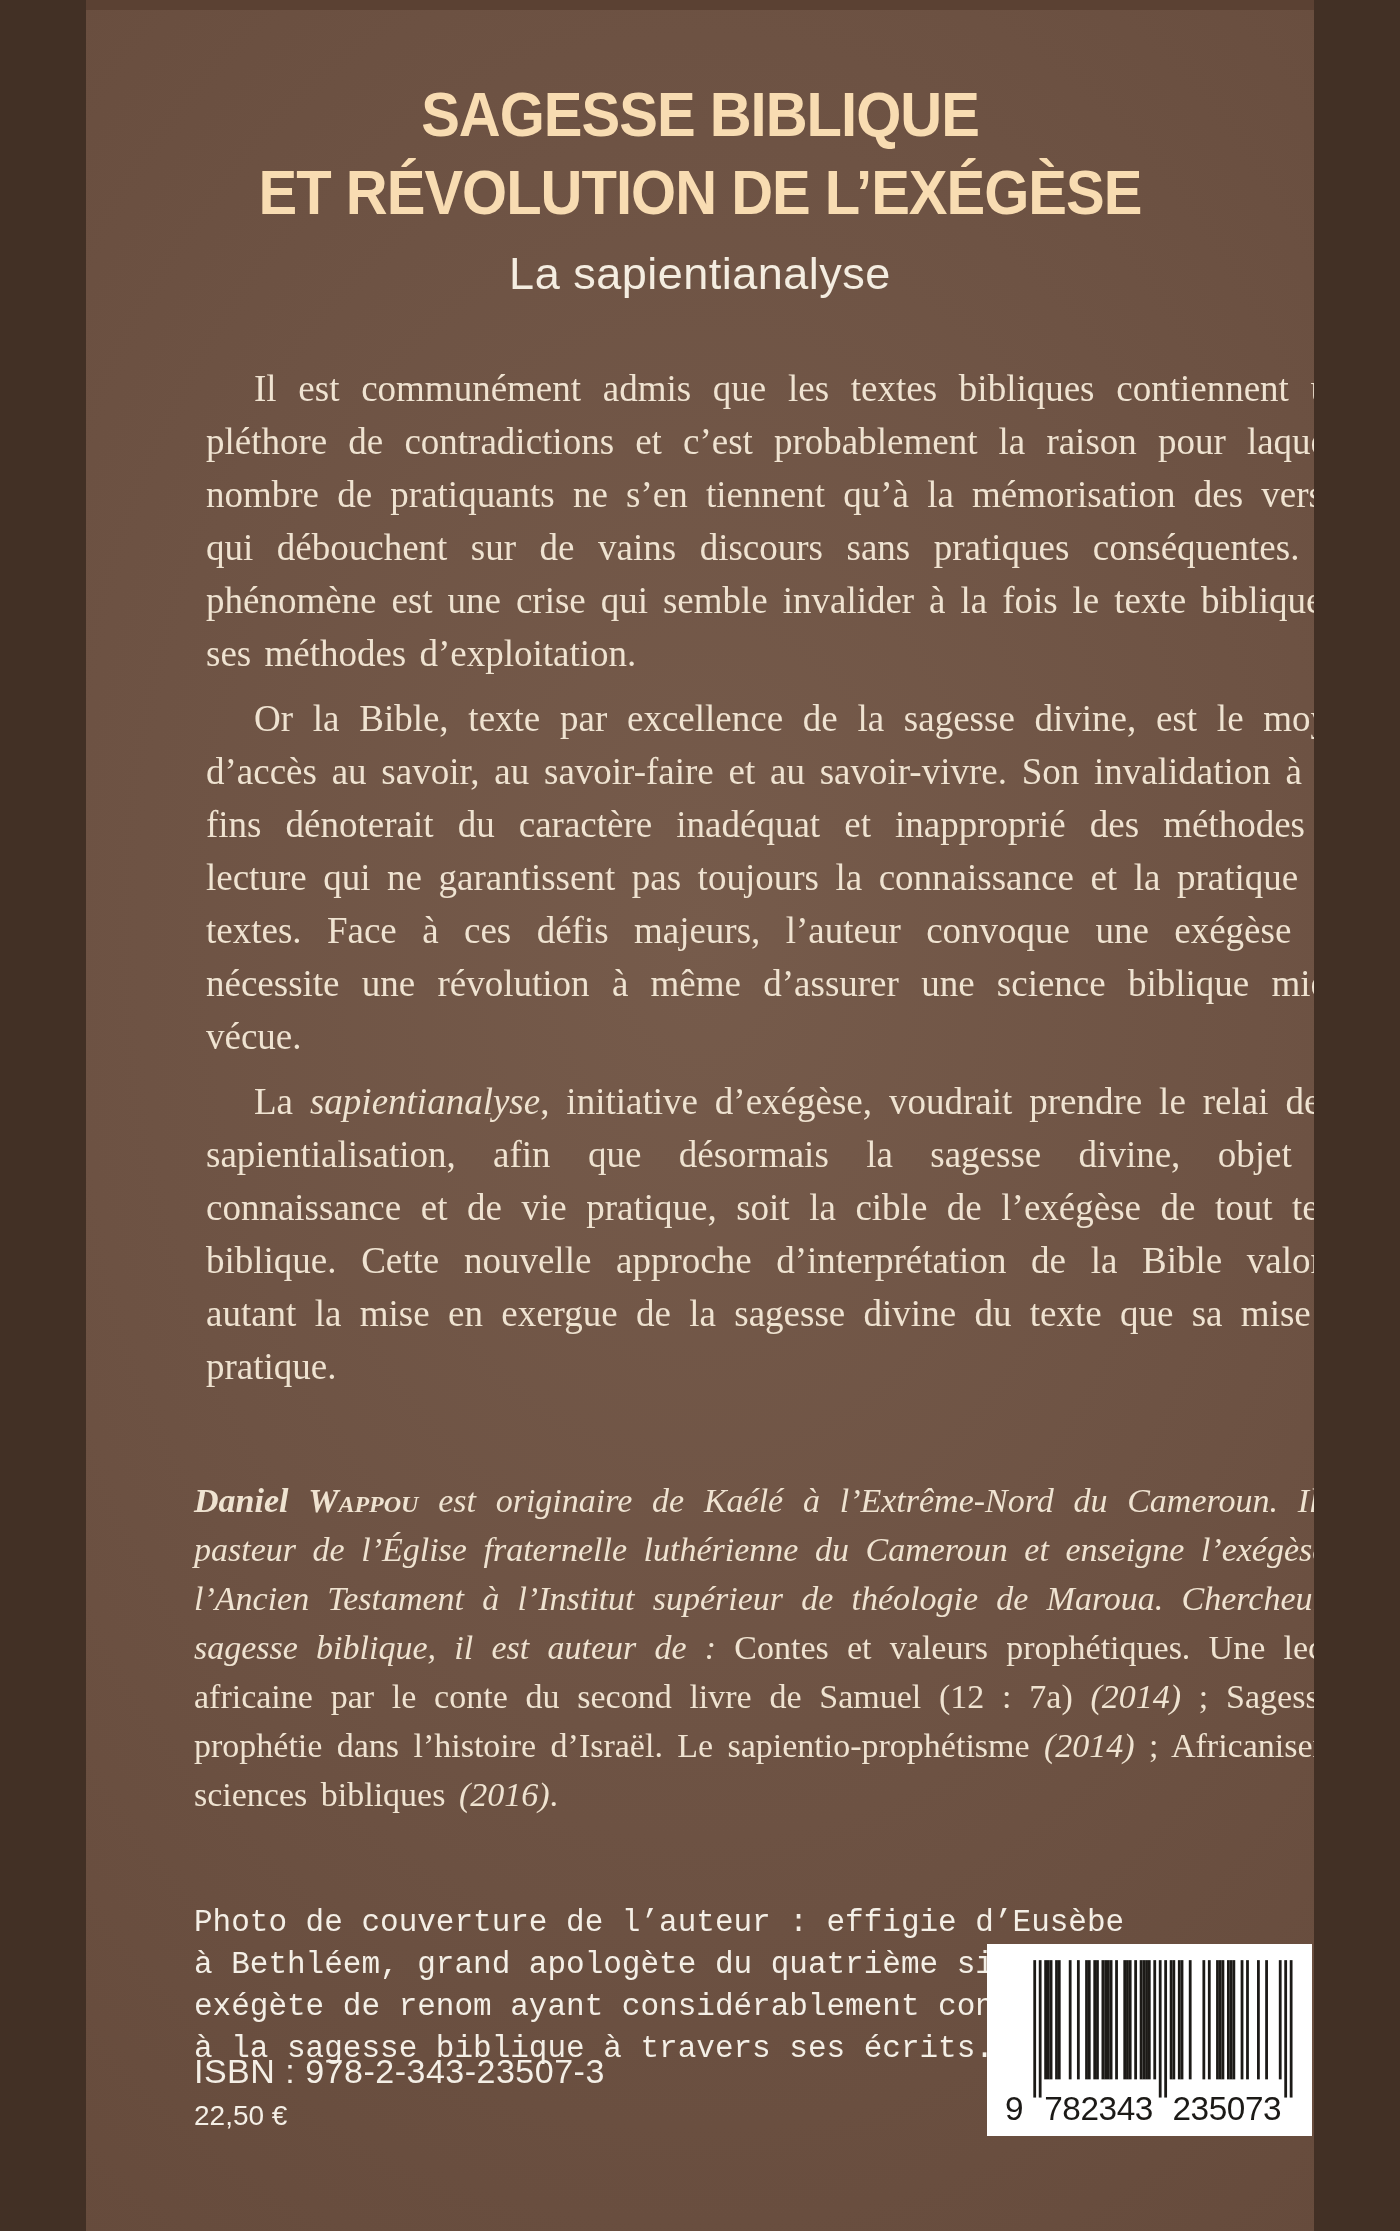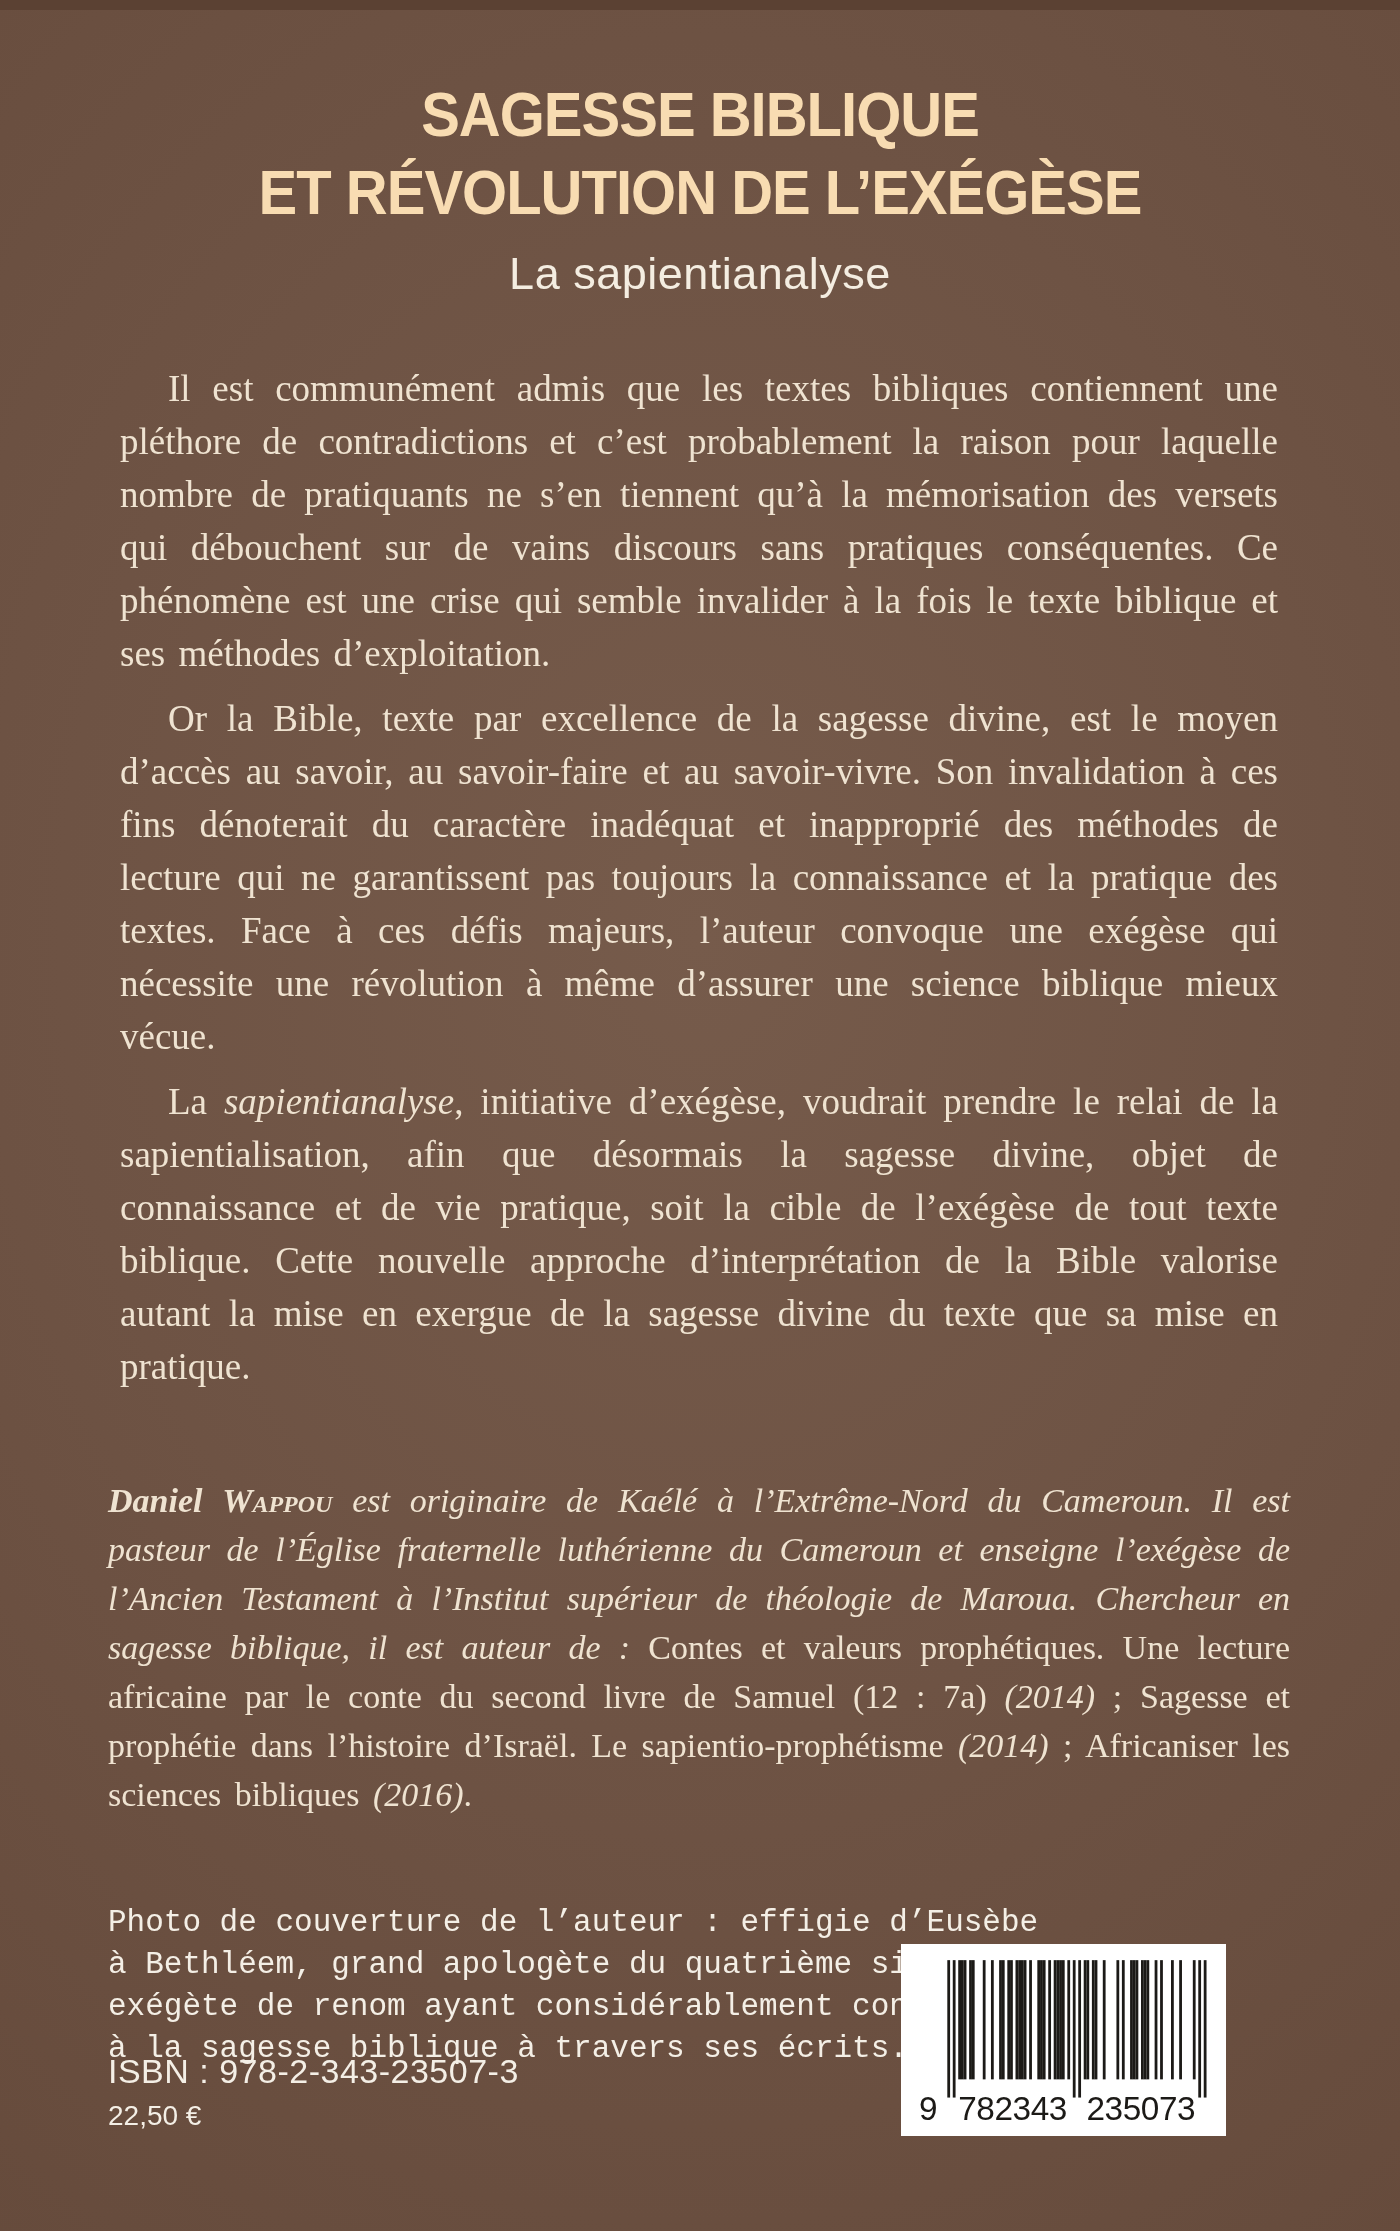--- a/index.html
+++ b/index.html
@@ -1,17 +1,17 @@
 <!DOCTYPE html>
 <html><head>
 <meta charset="utf-8">
 <style>
   html,body{margin:0;padding:0;background:#423025;}
   .page{
-    position:relative;width:1400px;height:2231px;margin:0 auto;overflow:hidden;
+    position:relative;width:1228px;height:2231px;margin:0 auto;overflow:hidden;
     background:radial-gradient(95% 75% at 50% 42%, #765b4b 0%, #6e5344 48%, #654a3b 100%);
     font-family:"Liberation Serif", serif;
   }
   .top-strip{position:absolute;left:0;top:0;width:100%;height:10px;background:#5b4133;}
   .title{
     position:absolute;left:0;right:0;top:74px;text-align:center;
     font-family:"Liberation Sans", sans-serif;font-weight:700;
     font-size:58px;line-height:71px;letter-spacing:-1px;
     transform:scaleY(1.1);transform-origin:50% 0;
   }

